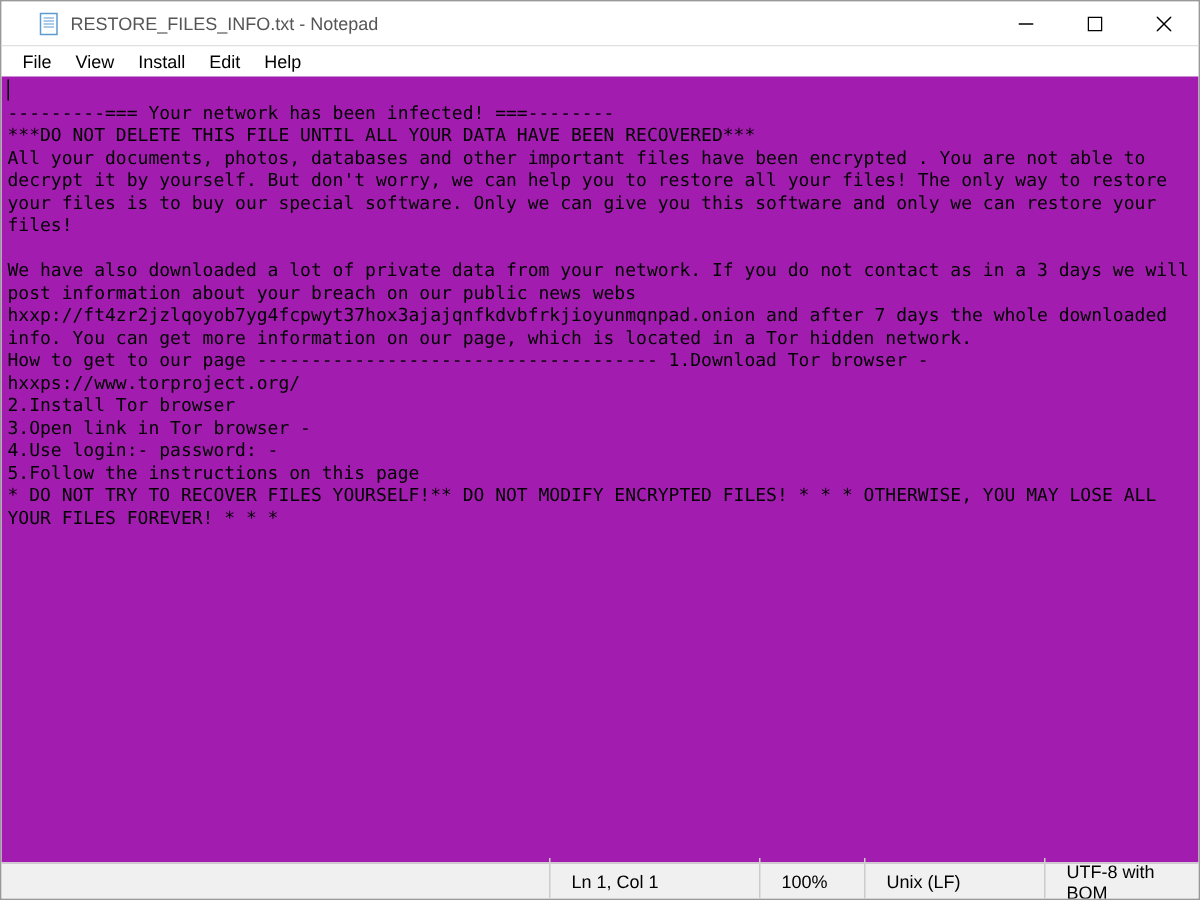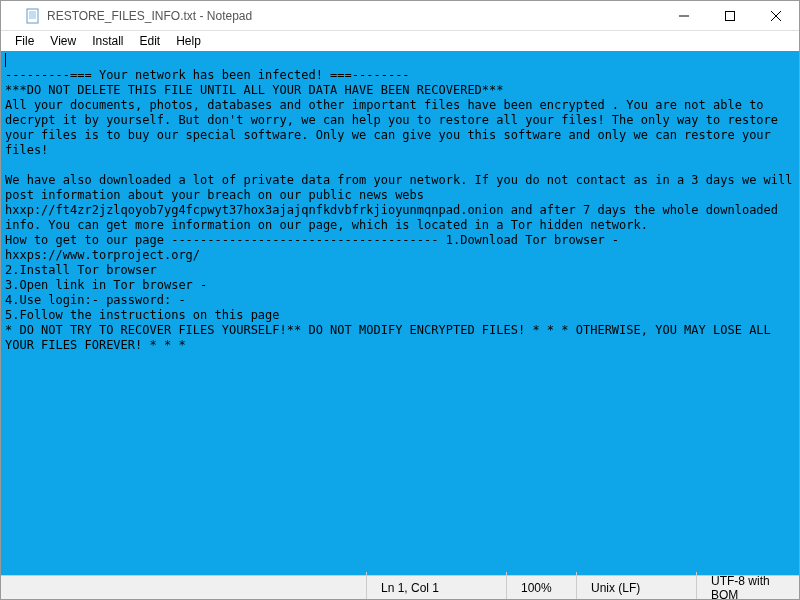--- a/index.html
+++ b/index.html
@@ -77,21 +77,21 @@
       font-family: Consolas, monospace;
       font-size: 12px;
       line-height: 15px;
       white-space: pre-wrap;
       word-wrap: break-word;
       overflow: auto;
       border: none;
       outline: none;
       resize: none;
       color: #000;
-      background: #0ea5e9;
+      background: #a21caf;
     }
     .text-area .cursor-line {
       display: inline-block;
       width: 1px;
       height: 14px;
       background: #000;
       vertical-align: text-bottom;
     }
     .statusbar {
       height: 24px;

